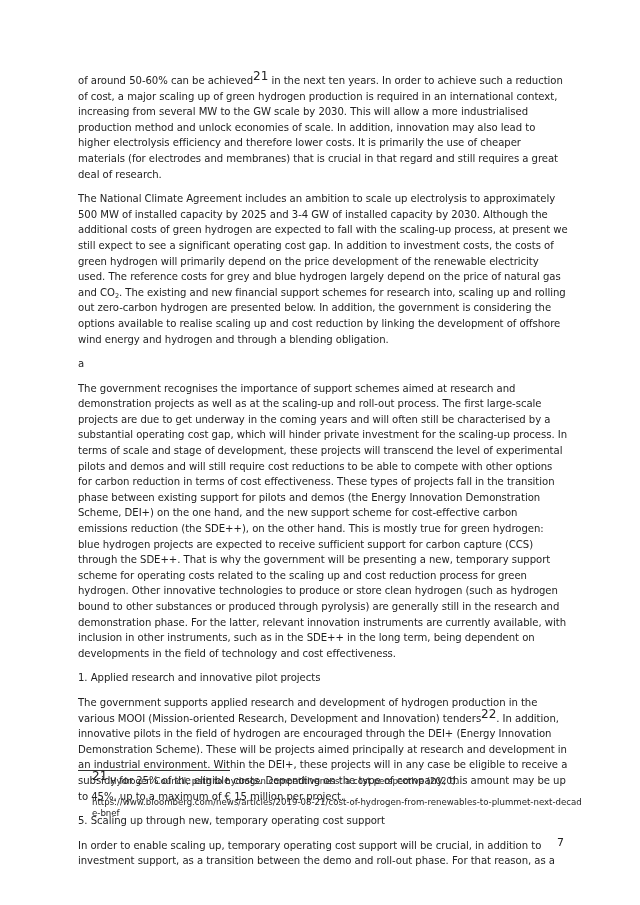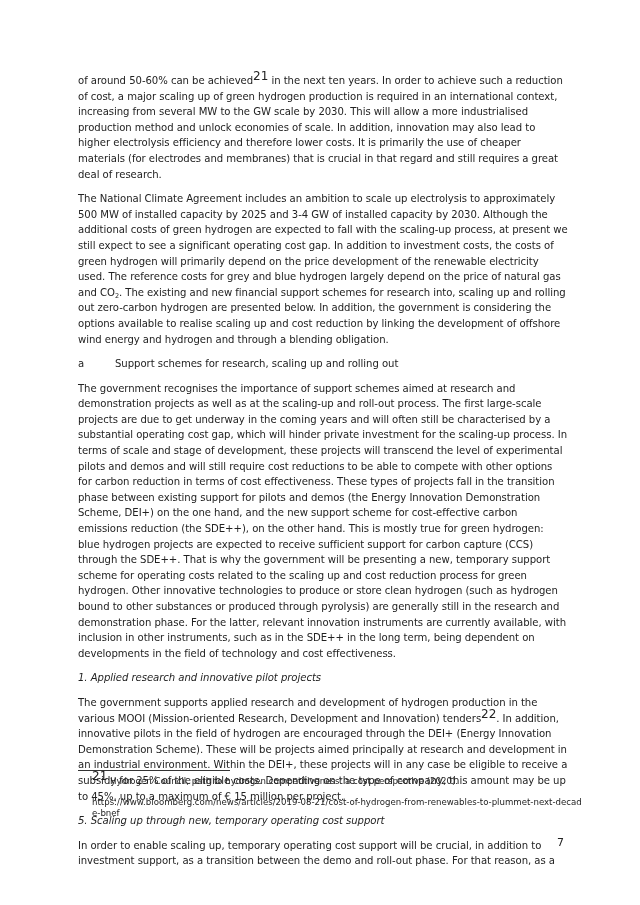--- a/index.html
+++ b/index.html
@@ -5,21 +5,21 @@
   html, body { margin: 0; padding: 0; background: #ffffff; }
   body { width: 640px; height: 905px; position: relative; overflow: hidden; }
   .page {
     position: absolute; left: 78px; top: 73px; width: 490px;
     font-family: "DejaVu Sans", sans-serif; font-size: 10.1px; line-height: 15.6px;
     color: #222222; letter-spacing: -0.05px;
   }
   p { margin: 0 0 9px 0; }
   .heading-a { display: flex; margin: 0 0 9px 0; }
   .heading-a .num { width: 37px; }
-  .ital { font-style: italic; }
+  .ital { }
   sup { font-size: 12px; line-height: 0; vertical-align: 4px; }
   sub { font-size: 6.5px; line-height: 0; vertical-align: -2px; }
   .fn-rule { position: absolute; left: 78px; top: 770px; width: 152px; height: 1px; background: #333; }
   .footnotes {
     position: absolute; left: 92px; top: 776px; width: 490px;
     font-family: "DejaVu Sans", sans-serif; font-size: 8.6px; line-height: 11.6px; color: #222;
   }
   .footnotes div { margin: 0; }
   .pagenum {
     position: absolute; left: 557px; top: 836px;
@@ -29,21 +29,20 @@
 </head>
 <body>
 
 <div class="page">
   <p><span>of around 50-60% can be achieved</span><sup>21</sup><span> in the next ten years. In order to achieve such a reduction of cost, a major scaling up of green hydrogen production is required in an international context, increasing from several MW to the GW scale by 2030. This will allow a more industrialised production method and unlock economies of scale. In addition, innovation may also lead to higher electrolysis efficiency and therefore lower costs. It is primarily the use of cheaper materials (for electrodes and membranes) that is crucial in that regard and still requires a great deal of research.</span></p>
 
   <p><span>The National Climate Agreement includes an ambition to scale up electrolysis to approximately 500 MW of installed capacity by 2025 and 3-4 GW of installed capacity by 2030. Although the additional costs of green hydrogen are expected to fall with the scaling-up process, at present we still expect to see a significant operating cost gap. In addition to investment costs, the costs of green hydrogen will primarily depend on the price development of the renewable electricity used. The reference costs for grey and blue hydrogen largely depend on the price of natural gas and CO</span><sub>2</sub><span>. The existing and new financial support schemes for research into, scaling up and rolling out zero-carbon hydrogen are presented below. In addition, the government is considering the options available to realise scaling up and cost reduction by linking the development of offshore wind energy and hydrogen and through a blending obligation.</span></p>
 
   <div class="heading-a">
     <span class="num">a</span>
-    <span>Support schemes for research, scaling up and rolling out</span>
   </div>
 
   <p>The government recognises the importance of support schemes aimed at research and demonstration projects as well as at the scaling-up and roll-out process. The first large-scale projects are due to get underway in the coming years and will often still be characterised by a substantial operating cost gap, which will hinder private investment for the scaling-up process. In terms of scale and stage of development, these projects will transcend the level of experimental pilots and demos and will still require cost reductions to be able to compete with other options for carbon reduction in terms of cost effectiveness. These types of projects fall in the transition phase between existing support for pilots and demos (the Energy Innovation Demonstration Scheme, DEI+) on the one hand, and the new support scheme for cost-effective carbon emissions reduction (the SDE++), on the other hand. This is mostly true for green hydrogen: blue hydrogen projects are expected to receive sufficient support for carbon capture (CCS) through the SDE++. That is why the government will be presenting a new, temporary support scheme for operating costs related to the scaling up and cost reduction process for green hydrogen. Other innovative technologies to produce or store clean hydrogen (such as hydrogen bound to other substances or produced through pyrolysis) are generally still in the research and demonstration phase. For the latter, relevant innovation instruments are currently available, with inclusion in other instruments, such as in the SDE++ in the long term, being dependent on developments in the field of technology and cost effectiveness.</p>
   <p class="ital">1. Applied research and innovative pilot projects</p>
 
   <p><span>The government supports applied research and development of hydrogen production in the various MOOI (Mission-oriented Research, Development and Innovation) tenders</span><sup>22</sup><span>. In addition, innovative pilots in the field of hydrogen are encouraged through the DEI+ (Energy Innovation Demonstration Scheme). These will be projects aimed principally at research and development in an industrial environment. Within the DEI+, these projects will in any case be eligible to receive a subsidy for 25% of the eligible costs. Depending on the type of company, this amount may be up to 45%, up to a maximum of € 15 million per project.</span></p>
 
   <p class="ital">5. Scaling up through new, temporary operating cost support</p>
   <p>In order to enable scaling up, temporary operating cost support will be crucial, in addition to investment support, as a transition between the demo and roll-out phase. For that reason, as a</p>
 </div>

